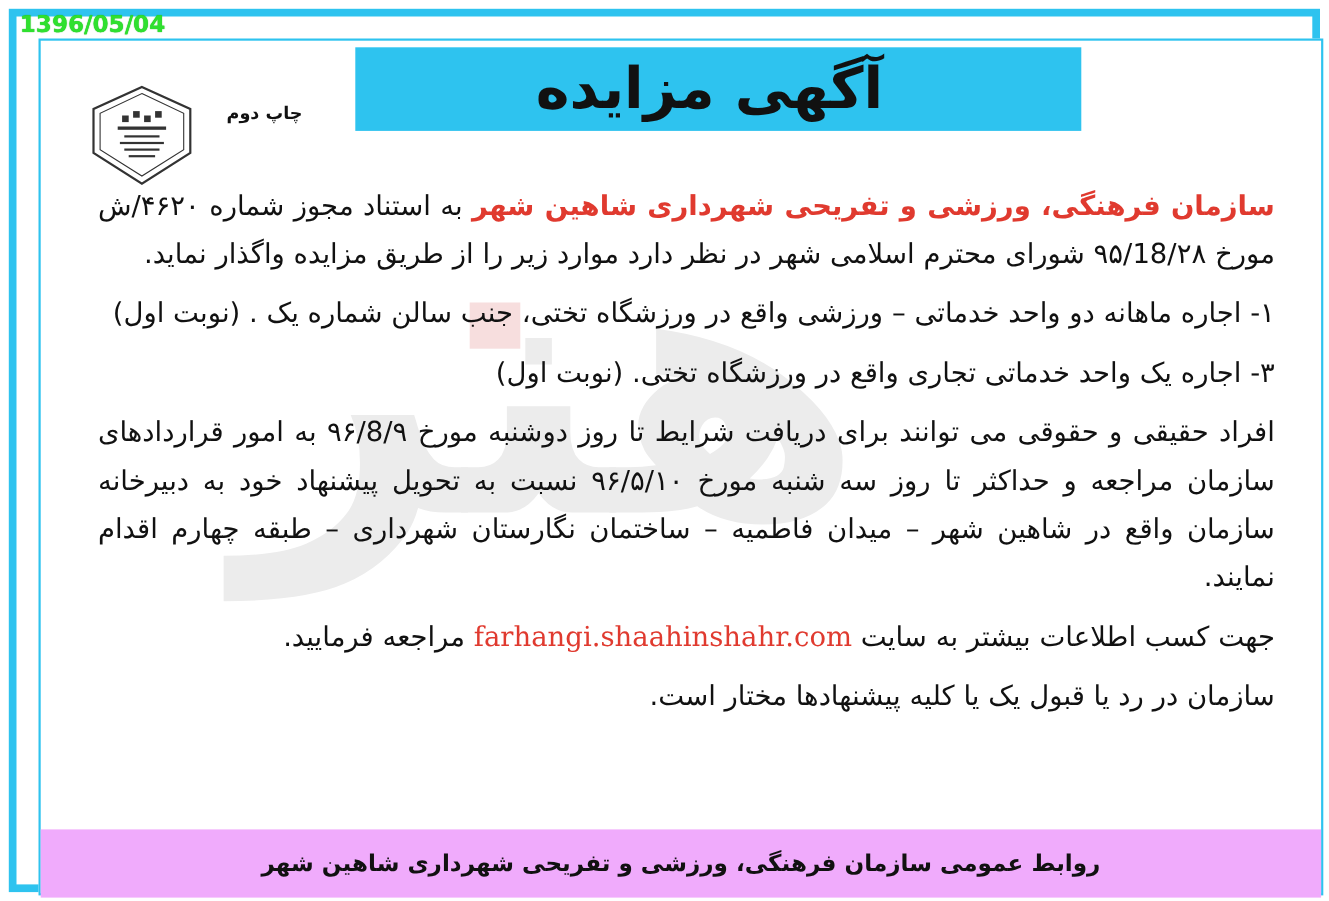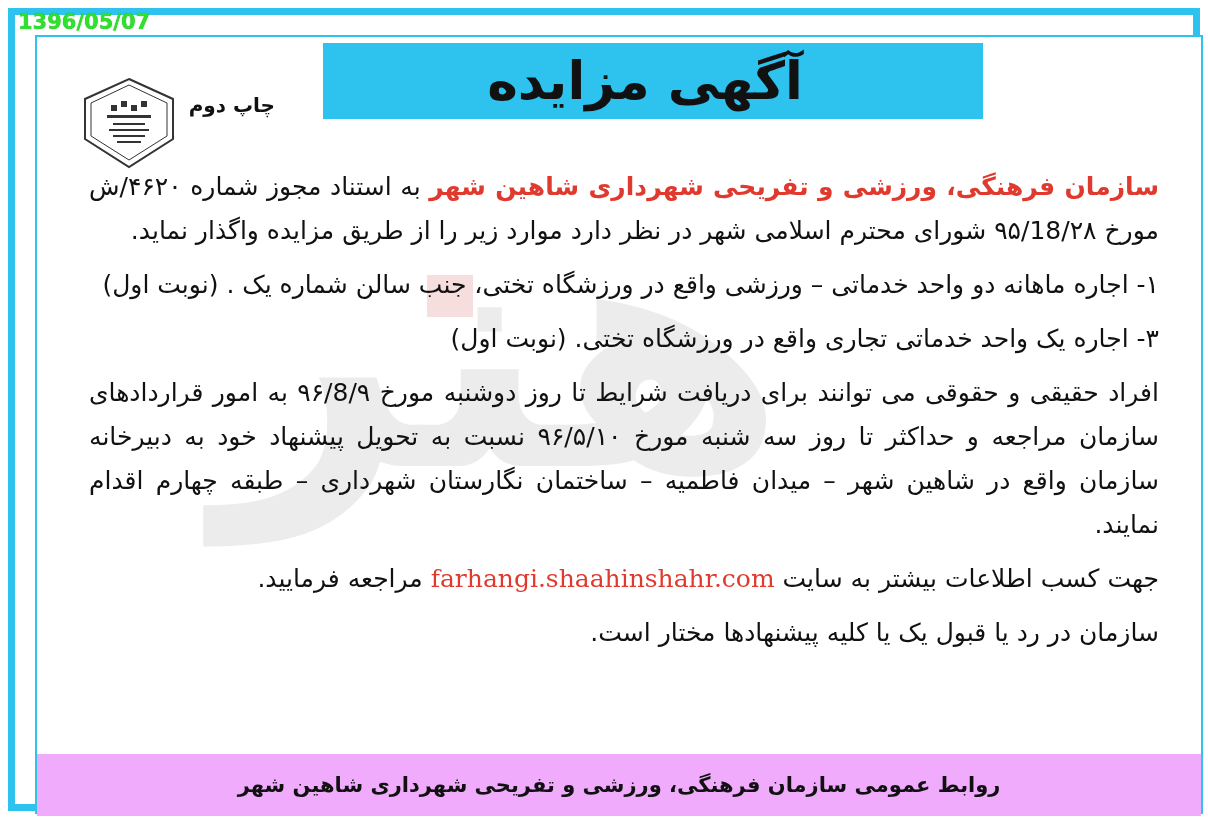--- a/index.html
+++ b/index.html
@@ -121,21 +121,21 @@
     font-size: 52px;
     font-weight: bold;
     color: #111111;
     font-family: "DejaVu Sans", "Liberation Sans", sans-serif;
     line-height: 64px;
   }
   .print-edition {
     position: absolute;
     right: 930px;
     top: 50px;
-    font-size: 20px;
+    font-size: 16px;
     font-weight: bold;
     color: #111111;
   }
 
   
   .emblem {
     position: absolute;
     left: 40px;
     top: 40px;
     width: 104px;
@@ -185,21 +185,21 @@
     font-size: 21px;
     font-weight: bold;
     color: #111111;
   }
 </style>
 </head>
 <body>
 
 <div id="page">
 
-  <div class="date-stamp">1396/05/07</div>
+  <div class="date-stamp">1396/05/04</div>
 
   <div class="frame-outer">
     <div class="frame-inner">
 
       <div class="watermark">
         <div class="wm-text">هنر</div>
         <div class="wm-pink"></div>
       </div>
 
       <div class="content-layer">

